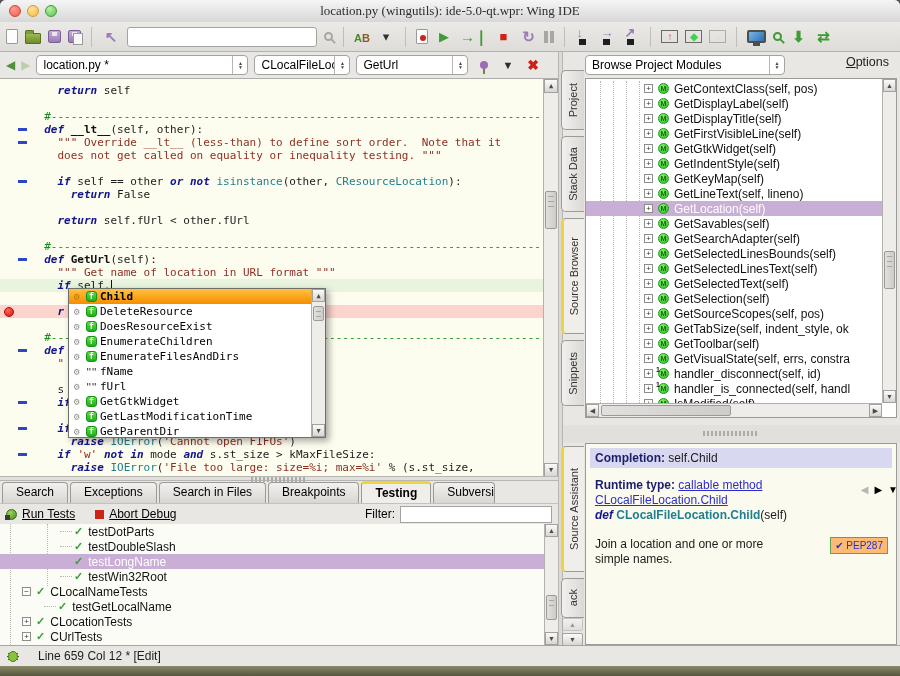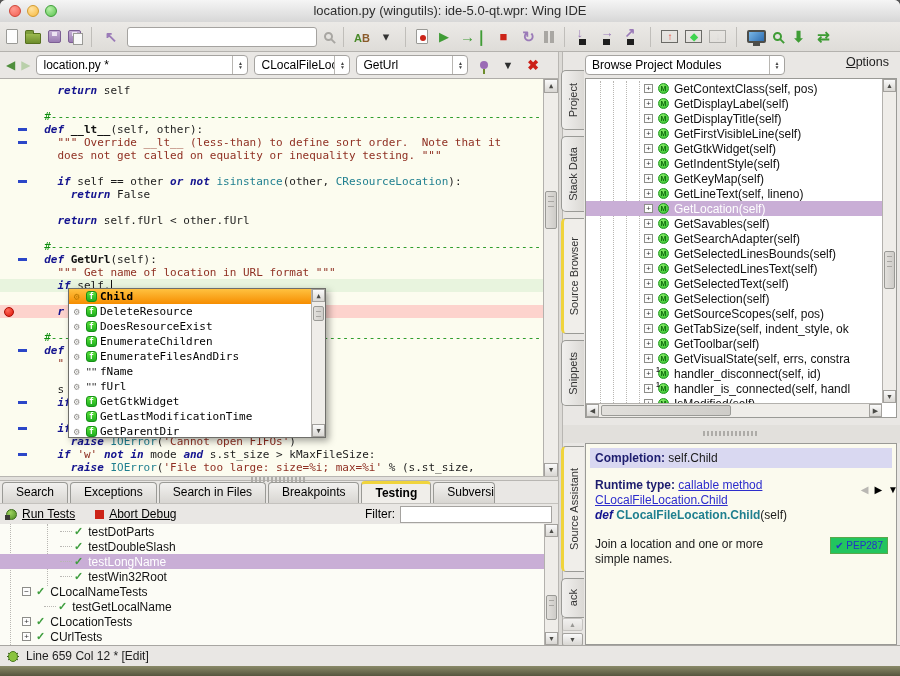--- a/index.html
+++ b/index.html
@@ -3,21 +3,21 @@
 <meta charset="utf-8">
 <style>
   * { margin:0; padding:0; box-sizing:border-box; }
   html,body { width:900px; height:676px; overflow:hidden; background:#555; }
   body { font-family:"Liberation Sans", sans-serif; }
   #win { position:relative; width:900px; height:676px; background:#e9e7e4; overflow:hidden;
          border-radius:6px 6px 0 0; }
 
   
   .titlebar { position:absolute; left:0; top:0; width:900px; height:31px;
-    background:linear-gradient(#f5f5f5,#cccccc); border-bottom:1px solid #8f8f8f; }
+    background:linear-gradient(#f5f5f5,#cccccc); border-bottom:1px solid #8f8f8f;font-family:Liberation Serif, serif; }
   .title { position:absolute; left:0; right:0; top:3px; text-align:center; font-size:13px;
     color:#2e2e2e; }
   .light { position:absolute; top:5px; width:12px; height:12px; border-radius:50%; }
   .l-red   { left:9px;  background:radial-gradient(circle at 35% 30%, #ff9a90,#f25e52); border:1px solid #ce4437; }
   .l-yel   { left:27px; background:radial-gradient(circle at 35% 30%, #ffe2a0,#f7b940); border:1px solid #d29a2f; }
   .l-grn   { left:45px; background:radial-gradient(circle at 35% 30%, #b8f0a8,#58c24e); border:1px solid #3f9e3a; }
 
   
   .toolbar { position:absolute; left:0; top:22px; width:900px; height:30px;
     background:linear-gradient(#eceae7,#dedcd8); border-bottom:1px solid #b4b2ae;
@@ -152,21 +152,21 @@
   .assist { position:absolute; left:585px; top:443px; width:312px; height:202px; background:#fbfaee;
     border:1px solid #9a9a96; font-size:12px; color:#1c1c1c; }
   .a-band { margin:4px; height:20px; background:#d9d8f1; display:flex; align-items:center; padding:0 5px; }
   .albl { font-weight:bold; color:#1d1d6e; }
   .a-runtime { padding:6px 9px 0; line-height:15px; }
   .assist a { color:var(--link); text-decoration:underline; }
   .defkw { color:#14148f; font-weight:bold; font-style:italic; }
   .defname { color:#1f7f8f; font-weight:bold; }
   .a-doc { position:relative; padding:14px 9px 0; line-height:15px; }
   .a-doc .doctext { display:inline-block; width:205px; }
-  .pep { position:absolute; right:8px; top:14px; background:#22c55e; border:1px solid #5aa84a;
+  .pep { position:absolute; right:8px; top:14px; background:#fdba74; border:1px solid #5aa84a;
     font-size:10px; padding:0 4px; color:#2232c8; }
   .a-val { padding:20px 9px 0; line-height:15px; }
 
   
   .btabs { position:absolute; left:0; top:481px; width:558px; height:22px; display:flex;
     align-items:flex-end; padding-left:2px; overflow:hidden; }
   .btab { height:21px; line-height:19px; padding:0 13px; font-size:12px; border:1px solid #9a9a96;
     border-bottom:none; border-radius:4px 4px 0 0; background:linear-gradient(#f2f1ef,#d8d6d2);
     margin-right:2px; white-space:nowrap; }
   .btab.active { background:#f0eeea; border-top:3px solid var(--tabacc); font-weight:bold; height:22px; }
@@ -184,21 +184,21 @@
   .fltinput { width:152px; height:17px; border:1px solid #a5a3a0; background:#fff; font-size:12px; }
   .ttree { position:absolute; left:0; top:524px; width:558px; height:121px; background:#fcfcf6; overflow:hidden; }
   .trow { position:relative; height:15px; display:flex; align-items:center; font-size:12px; color:#111; }
   .trow.sel { background:var(--sel); color:#fff; }
   .chk { color:#3f9e3f; font-weight:bold; margin-right:5px; font-size:11px; }
   .t1 { padding-left:22px; } .t2 { padding-left:60px; } .t2c { padding-left:44px; }
   .stub { width:12px; border-bottom:1px dotted #b9b7b3; margin-right:2px; height:1px; }
 
   
   .statusbar { position:absolute; left:0; top:645px; width:900px; height:21px; background:#e9e7e4;
-    border-top:1px solid #a8a6a2; display:flex; align-items:center; gap:6px; padding:7px 6px; font-size:12px; color:#1e1e1e; }
+    border-top:1px solid #a8a6a2; display:flex; align-items:center; gap:18px; padding:7px 6px; font-size:12px; color:#1e1e1e; }
   .strip { position:absolute; left:0; top:666px; width:900px; height:10px;
     background:linear-gradient(#8a8a68,#56563e); }
 </style>
 </head>
 <body>
 
 <div id="win">
 
   <div class="titlebar">
     <span class="light l-red"></span>

